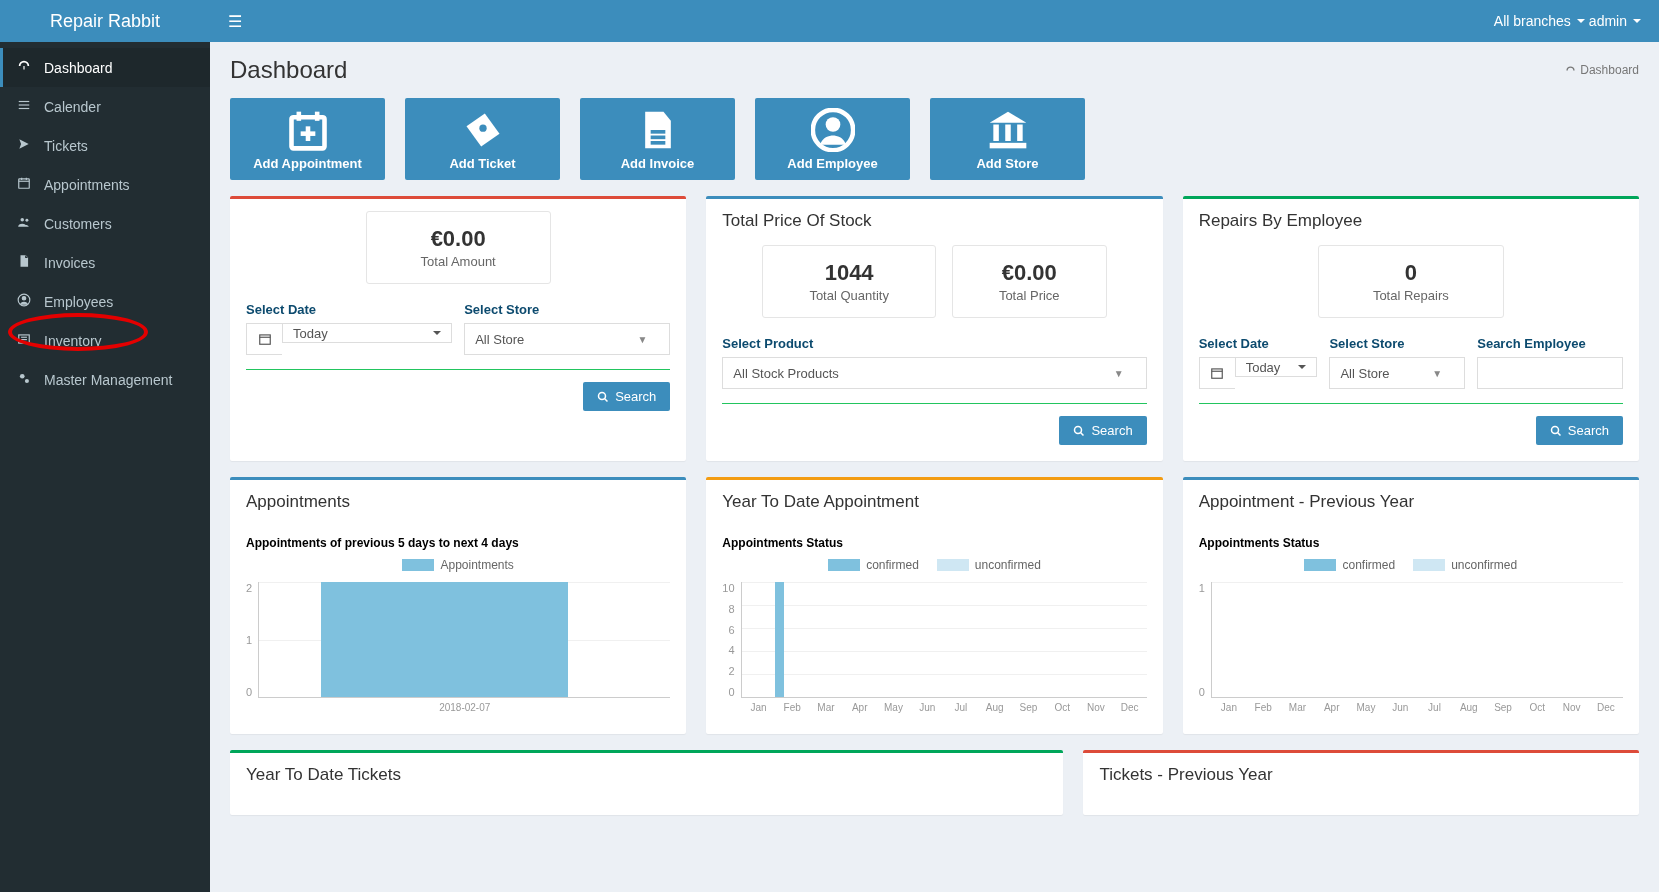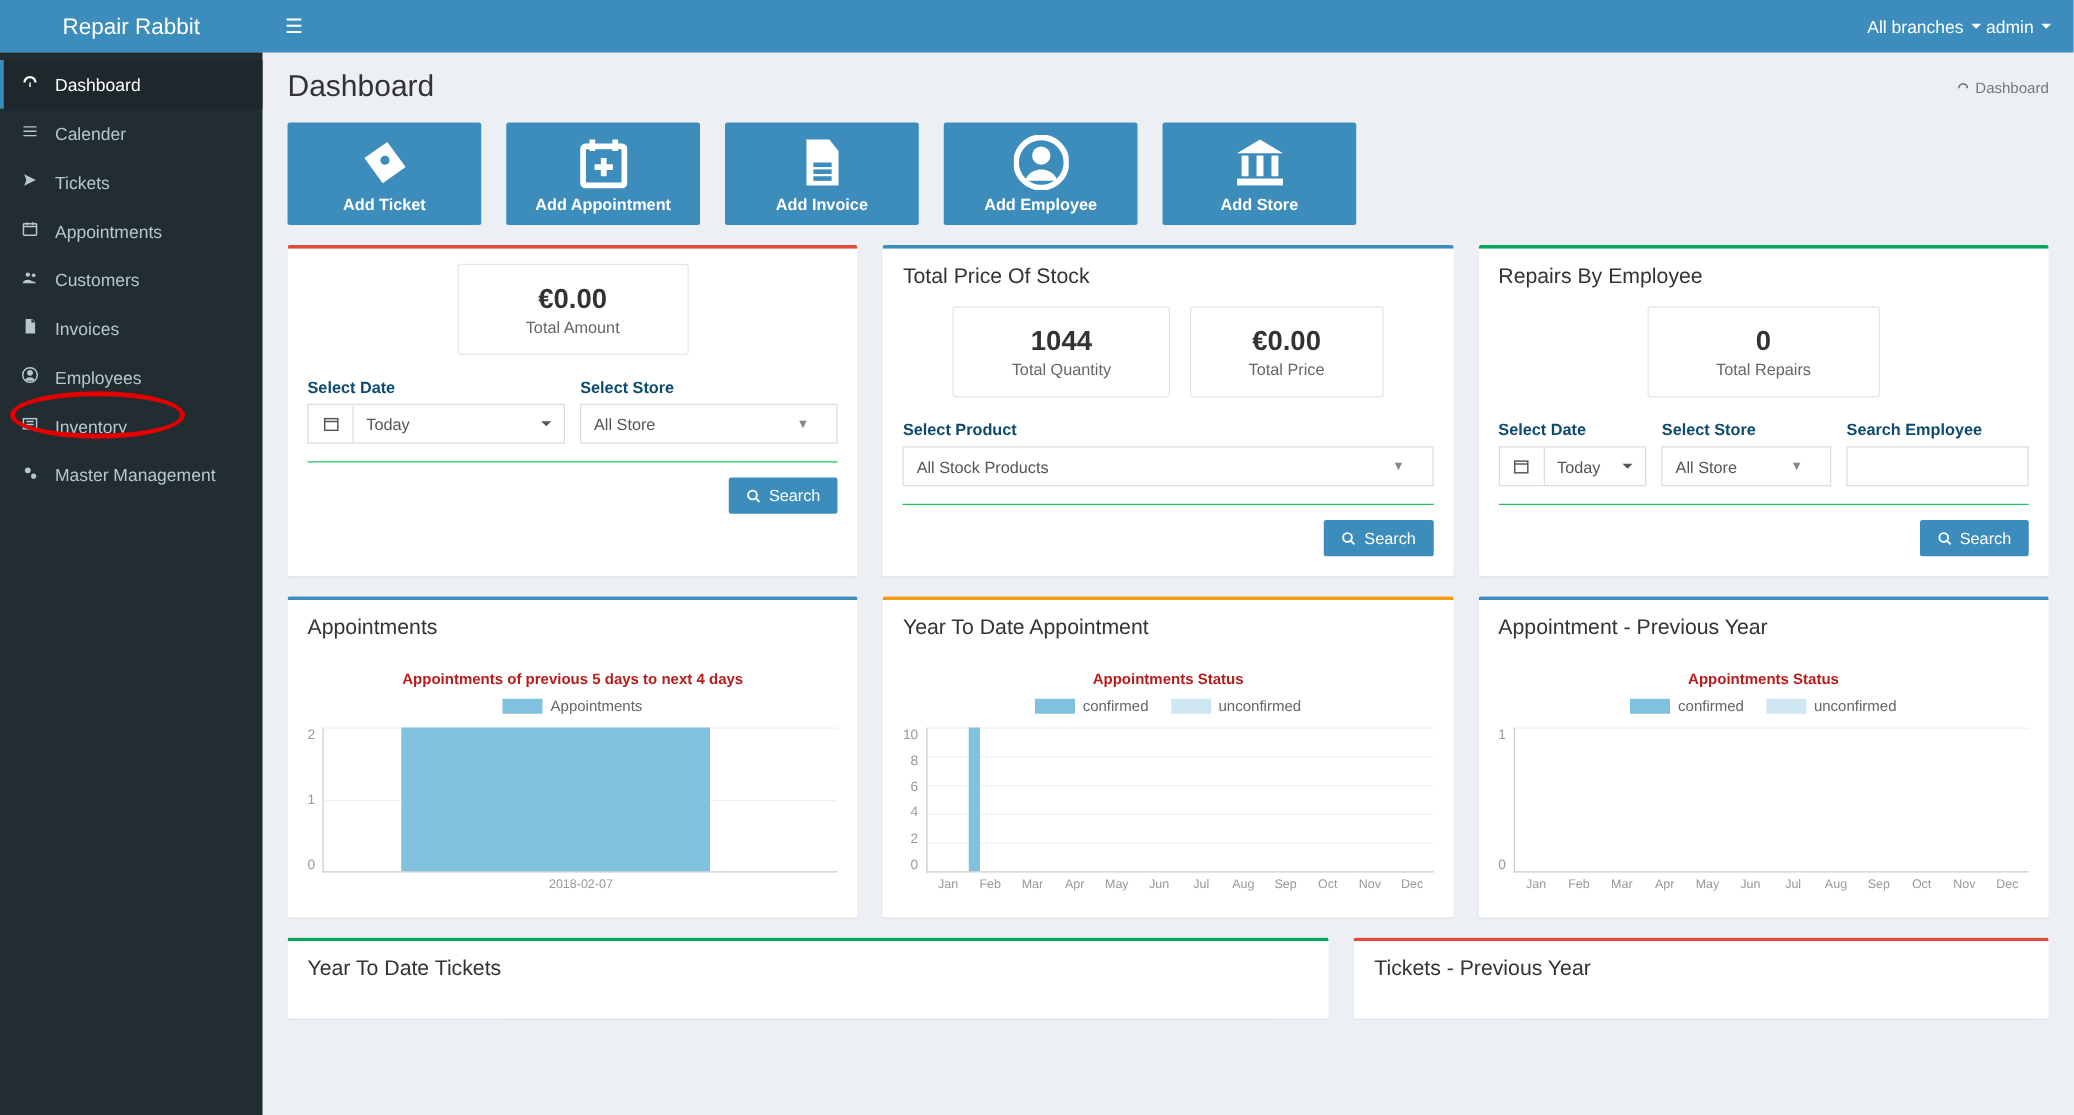--- a/index.html
+++ b/index.html
@@ -42,30 +42,30 @@
     .stats-row { display: flex; gap: 16px; justify-content: center; margin-bottom: 18px; }
     .stat-box { flex: 0 0 auto; border: 1px solid #e5e5e5; border-radius: 3px; padding: 14px 46px; text-align: center; }
     .stat-box.single { padding: 14px 54px; }
     .stat-value { font-size: 22px; font-weight: 600; color: #333; }
     .stat-label { font-size: 13px; color: #666; margin-top: 2px; }
     .filters-row { display: flex; gap: 12px; margin-bottom: 14px; }
     .filter-group { flex: 1; }
     .filter-label { font-size: 13px; font-weight: 600; color: #0c4a6e; margin-bottom: 6px; display: block; }
     .input-group { display: flex; }
     .input-addon { width: 36px; height: 32px; border: 1px solid #ddd; border-right: none; display: flex; align-items: center; justify-content: center; background: #fff; color: #555; }
-    .dropdown-btn { flex: 1; height: 32px; border: 1px solid #ddd; background: #fff; padding: 0 10px; text-align: left; display: flex; align-items: center; justify-content: space-between; cursor: pointer; font-size: 13px; color: #555; }
+    .dropdown-btn { flex: 1; height: 20px; border: 1px solid #ddd; background: #fff; padding: 0 10px; text-align: left; display: flex; align-items: center; justify-content: space-between; cursor: pointer; font-size: 13px; color: #555; }
     .select-box { width: 100%; height: 32px; border: 1px solid #ddd; background: #fff; padding: 0 22px 0 10px; font-size: 13px; color: #555; display: flex; align-items: center; justify-content: space-between; cursor: pointer; position: relative; }
     .select-caret { color: #888; font-size: 10px; }
     .text-input { width: 100%; height: 32px; border: 1px solid #ddd; padding: 0 10px; font-size: 13px; }
     .card-footer { border-top: 1px solid #22c55e; padding-top: 12px; display: flex; justify-content: flex-end; }
     .search-btn { background: #3c8dbc; color: #fff; border: none; padding: 7px 14px; border-radius: 2px; cursor: pointer; font-size: 13px; display: flex; align-items: center; gap: 6px; }
 
     
     .chart-container { padding: 10px 0 4px 0; }
-    .chart-title { text-align: center; font-size: 12px; color: #b91c1c; font-weight: 600; margin-bottom: 8px; }
+    .chart-title { text-align: left; font-size: 12px; color: #000000; font-weight: 600; margin-bottom: 8px; }
     .chart-legend { display: flex; justify-content: center; gap: 18px; font-size: 12px; color: #666; margin-bottom: 10px; align-items: center; }
     .legend-item { display: flex; align-items: center; gap: 6px; }
     .legend-swatch { width: 32px; height: 12px; }
     .chart-area { display: flex; height: 132px; }
     .y-axis { display: flex; flex-direction: column; justify-content: space-between; align-items: flex-end; padding-right: 6px; font-size: 11px; color: #999; padding-bottom: 16px; }
     .plot { flex: 1; position: relative; border-left: 1px solid #ccc; border-bottom: 1px solid #ccc; margin-bottom: 16px; }
     .gridline { position: absolute; left: 0; right: 0; border-top: 1px solid #f0f0f0; }
     .bar { position: absolute; bottom: 0; background: #7fc1de; }
     .x-labels { position: absolute; bottom: -16px; left: 0; right: 0; display: flex; font-size: 10px; color: #999; }
     .x-label { flex: 1; text-align: center; }
@@ -187,34 +187,34 @@
         <svg width="11" height="11" viewBox="0 0 24 24" fill="#777">
             <path d="M12 3a9 9 0 00-9 9h3a6 6 0 1112 0h3a9 9 0 00-9-9z"></path>
           </svg>
         <span>Dashboard</span>
       </div>
     </div>
 
     <div class="actions-row">
       <div class="action-tile">
         <svg width="44" height="44" viewBox="0 0 24 24">
-            <path d="M3 10l10-7 8 11-10 7z" fill="#fff"></path>
-            <circle cx="12" cy="11" r="2" fill="#3c8dbc"></circle>
-          </svg>
-        <div class="action-label">Add Ticket</div>
-      </div>
-      <div class="action-tile">
-        <svg width="44" height="44" viewBox="0 0 24 24">
             <rect x="3" y="5" width="18" height="17" rx="1" fill="none" stroke="#fff" stroke-width="2.5"></rect>
             <line x1="7" y1="2" x2="7" y2="7" stroke="#fff" stroke-width="2.5"></line>
             <line x1="17" y1="2" x2="17" y2="7" stroke="#fff" stroke-width="2.5"></line>
             <line x1="12" y1="10" x2="12" y2="18" stroke="#fff" stroke-width="2.5"></line>
             <line x1="8" y1="14" x2="16" y2="14" stroke="#fff" stroke-width="2.5"></line>
           </svg>
         <div class="action-label">Add Appointment</div>
+      </div>
+      <div class="action-tile">
+        <svg width="44" height="44" viewBox="0 0 24 24">
+            <path d="M3 10l10-7 8 11-10 7z" fill="#fff"></path>
+            <circle cx="12" cy="11" r="2" fill="#3c8dbc"></circle>
+          </svg>
+        <div class="action-label">Add Ticket</div>
       </div>
       <div class="action-tile">
         <svg width="44" height="44" viewBox="0 0 24 24">
             <path d="M5 2h10l4 5v15H5z" fill="#fff"></path>
             <line x1="8" y1="13" x2="16" y2="13" stroke="#3c8dbc" stroke-width="2"></line>
             <line x1="8" y1="16" x2="16" y2="16" stroke="#3c8dbc" stroke-width="2"></line>
             <line x1="8" y1="19" x2="16" y2="19" stroke="#3c8dbc" stroke-width="2"></line>
           </svg>
         <div class="action-label">Add Invoice</div>
       </div>

